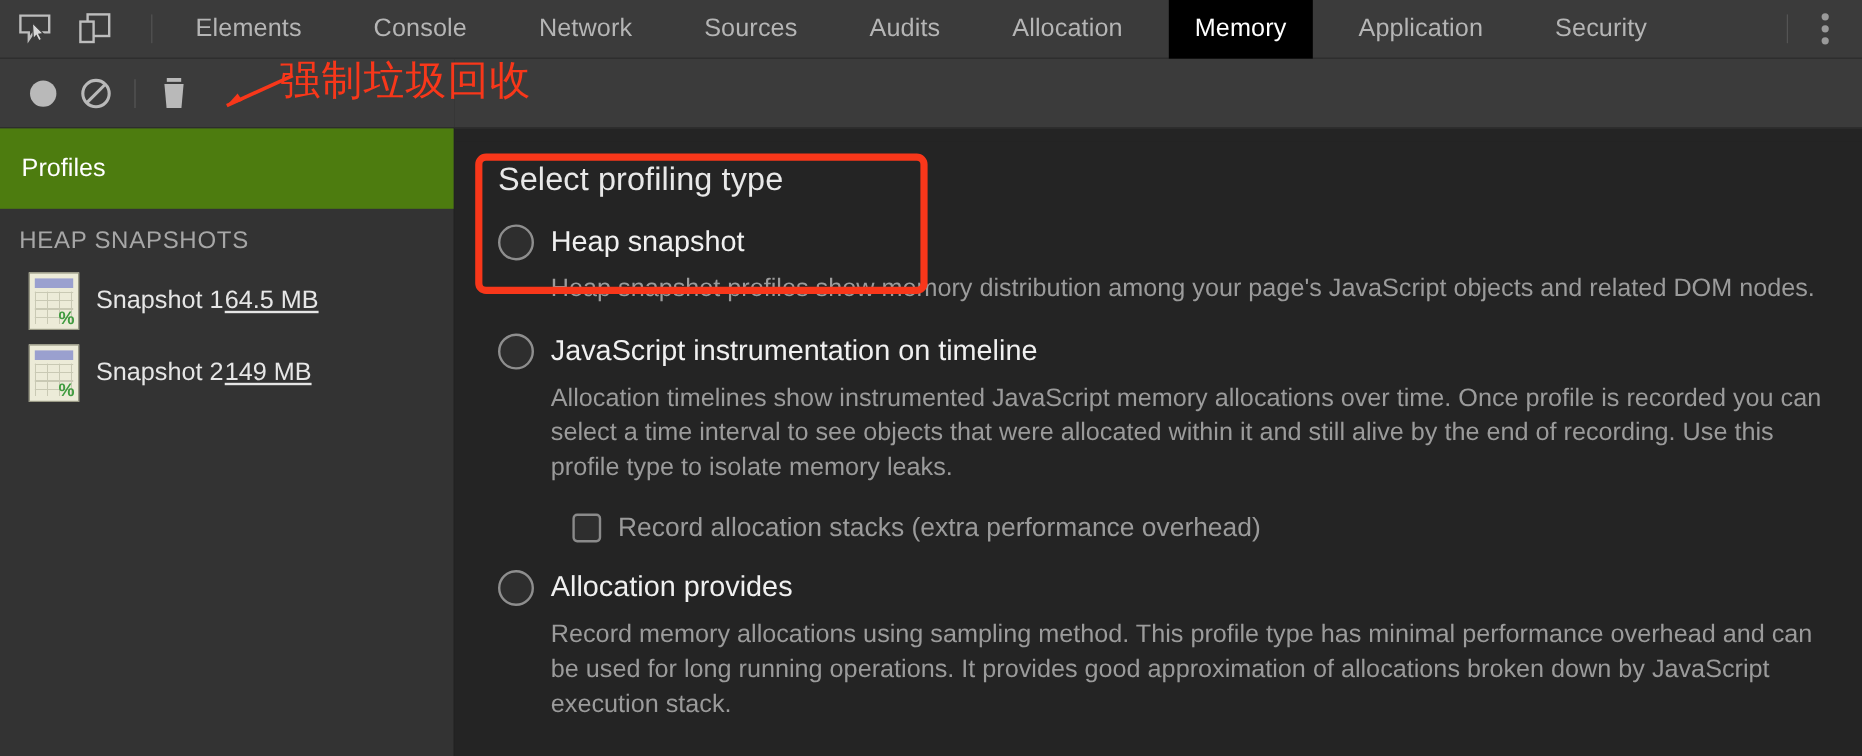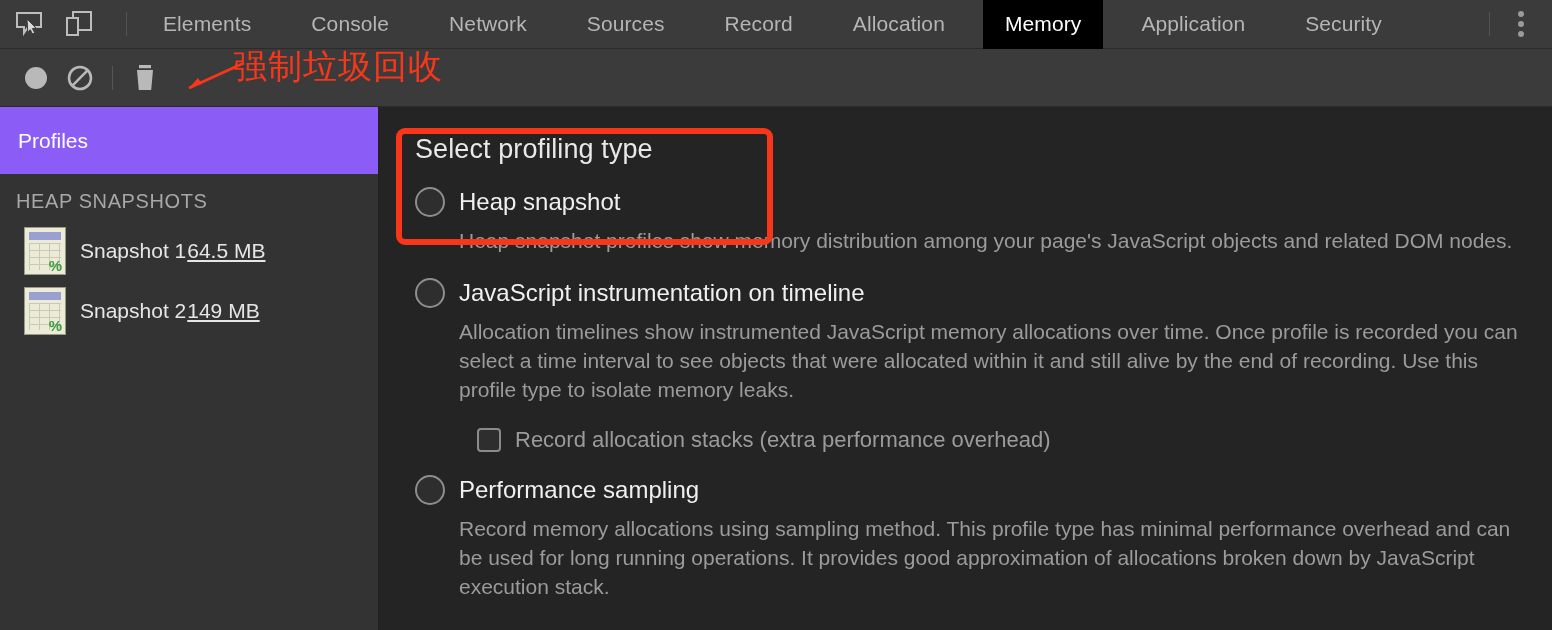--- a/index.html
+++ b/index.html
@@ -47,21 +47,21 @@
     position: absolute; left: 379px; top: 49px; width: 1173px; height: 58px;
     background: #3b3b3b; border-bottom: 1px solid #2b2b2b;
   }
 
   
   .sidebar {
     position: absolute; left: 0; top: 107px; width: 379px; height: 523px;
     background: #333333; border-right: 1px solid #202020;
   }
   .profiles-row {
-    height: 67px; background: #8b5cf6; display: flex; align-items: center;
+    height: 67px; background: #4d7c0f; display: flex; align-items: center;
     padding-left: 18px; color: #ffffff; font-size: 21px;
   }
   .section-header {
     padding: 16px 0 8px 16px; color: #a7a7a7; font-size: 20px; letter-spacing: .6px;
   }
   .snap-item { display: flex; align-items: center; padding: 6px 0 6px 24px; gap: 14px; }
   .snap-icon {
     width: 42px; height: 48px; background: #ecebd8; border: 1px solid #9a9a86;
     position: relative; flex: none; overflow: hidden;
   }
@@ -130,21 +130,21 @@
         </svg>
       </div>
       <div class="vsep"></div>
     </div>
 
     <div class="tabs">
       <div class="tab">Elements</div>
       <div class="tab">Console</div>
       <div class="tab">Network</div>
       <div class="tab">Sources</div>
-      <div class="tab">Record</div>
+      <div class="tab">Audits</div>
       <div class="tab">Allocation</div>
       <div class="tab active">Memory</div>
       <div class="tab">Application</div>
       <div class="tab">Security</div>
     </div>
 
     <div class="tabstrip-right">
       <div class="vsep"></div>
       <div class="dots">
         <i></i>
@@ -227,21 +227,21 @@
       <div class="opt-desc">Allocation timelines show instrumented JavaScript memory allocations over time. Once profile is recorded you can select a time interval to see objects that were allocated within it and still alive by the end of recording. Use this profile type to isolate memory leaks.</div>
       <div class="check-row">
         <span class="checkbox"></span>
         <span class="check-label">Record allocation stacks (extra performance overhead)</span>
       </div>
     </div>
 
     <div class="opt">
       <div class="opt-head">
         <span class="radio"></span>
-        <span class="opt-label">Performance sampling</span>
+        <span class="opt-label">Allocation provides</span>
       </div>
       <div class="opt-desc">Record memory allocations using sampling method. This profile type has minimal performance overhead and can be used for long running operations. It provides good approximation of allocations broken down by JavaScript execution stack.</div>
     </div>
   </div>
 
   <div class="hl-box"></div>
   <div class="anno-arrow">
     <svg width="62" height="32" viewBox="0 0 62 32">
       <line x1="3" y1="28" x2="58" y2="3" stroke="#f8371a" stroke-width="3"></line>
       <path d="M3 28 L16 24 L12 18 Z" fill="#f8371a"></path>

